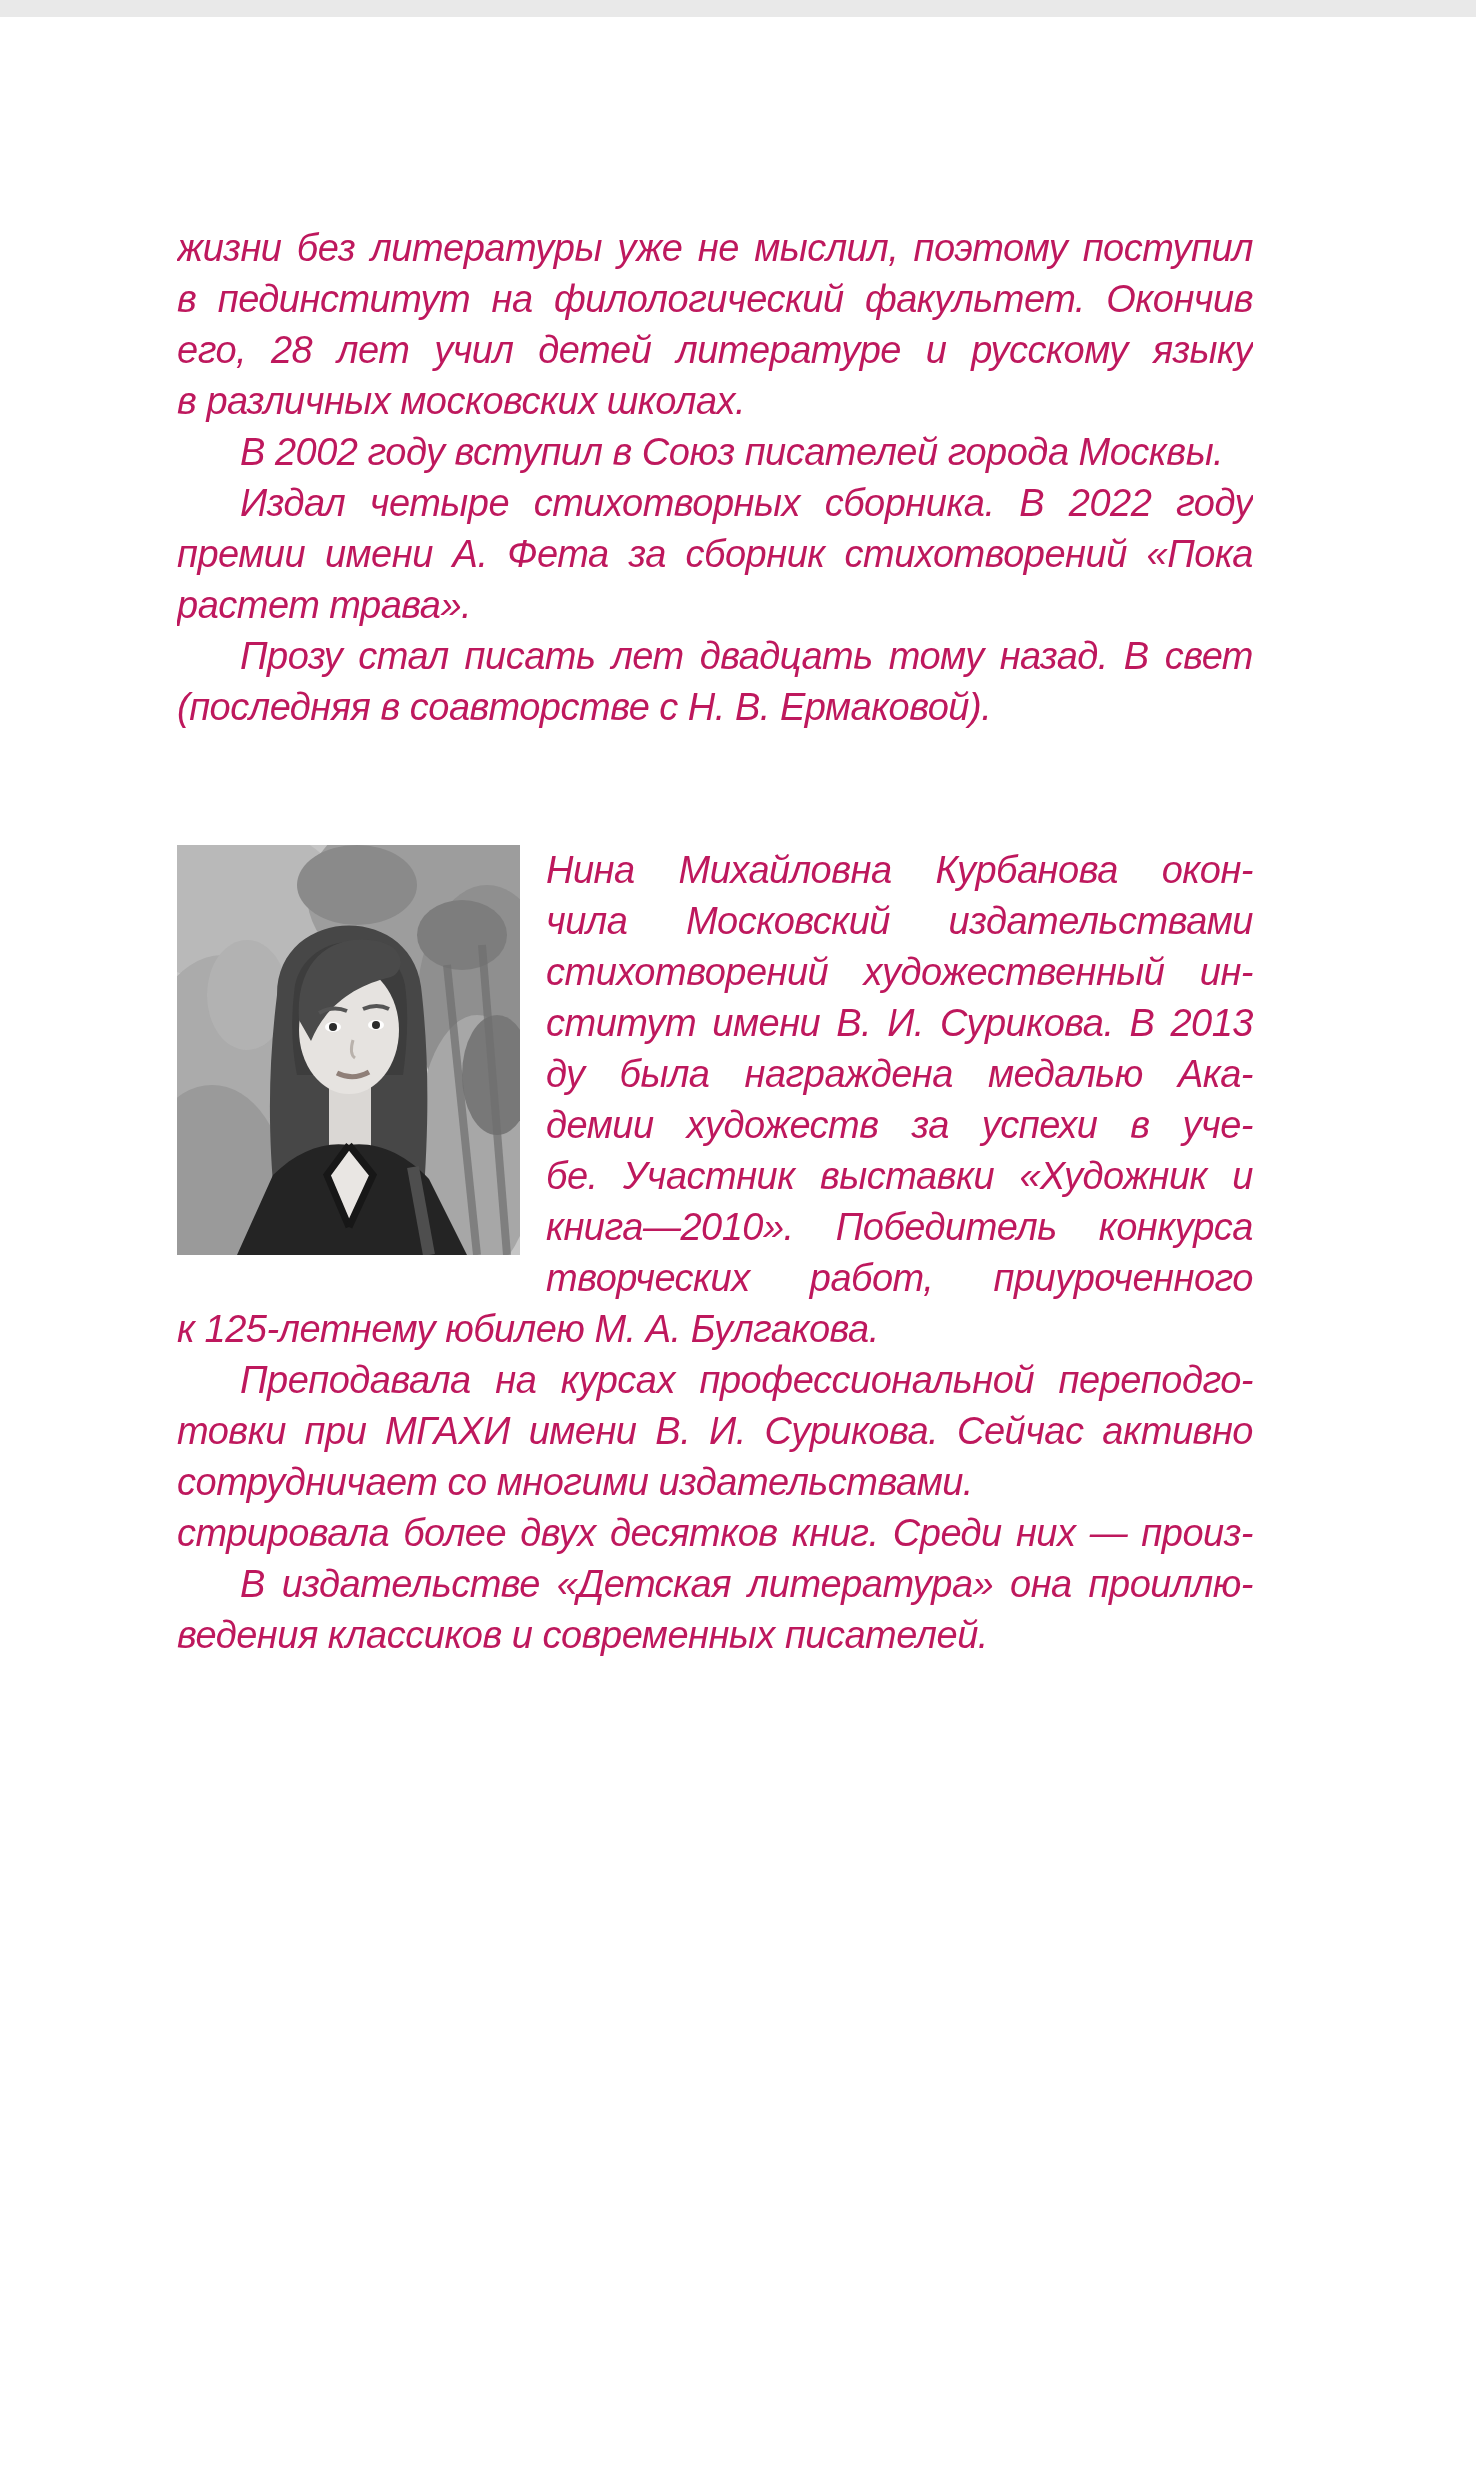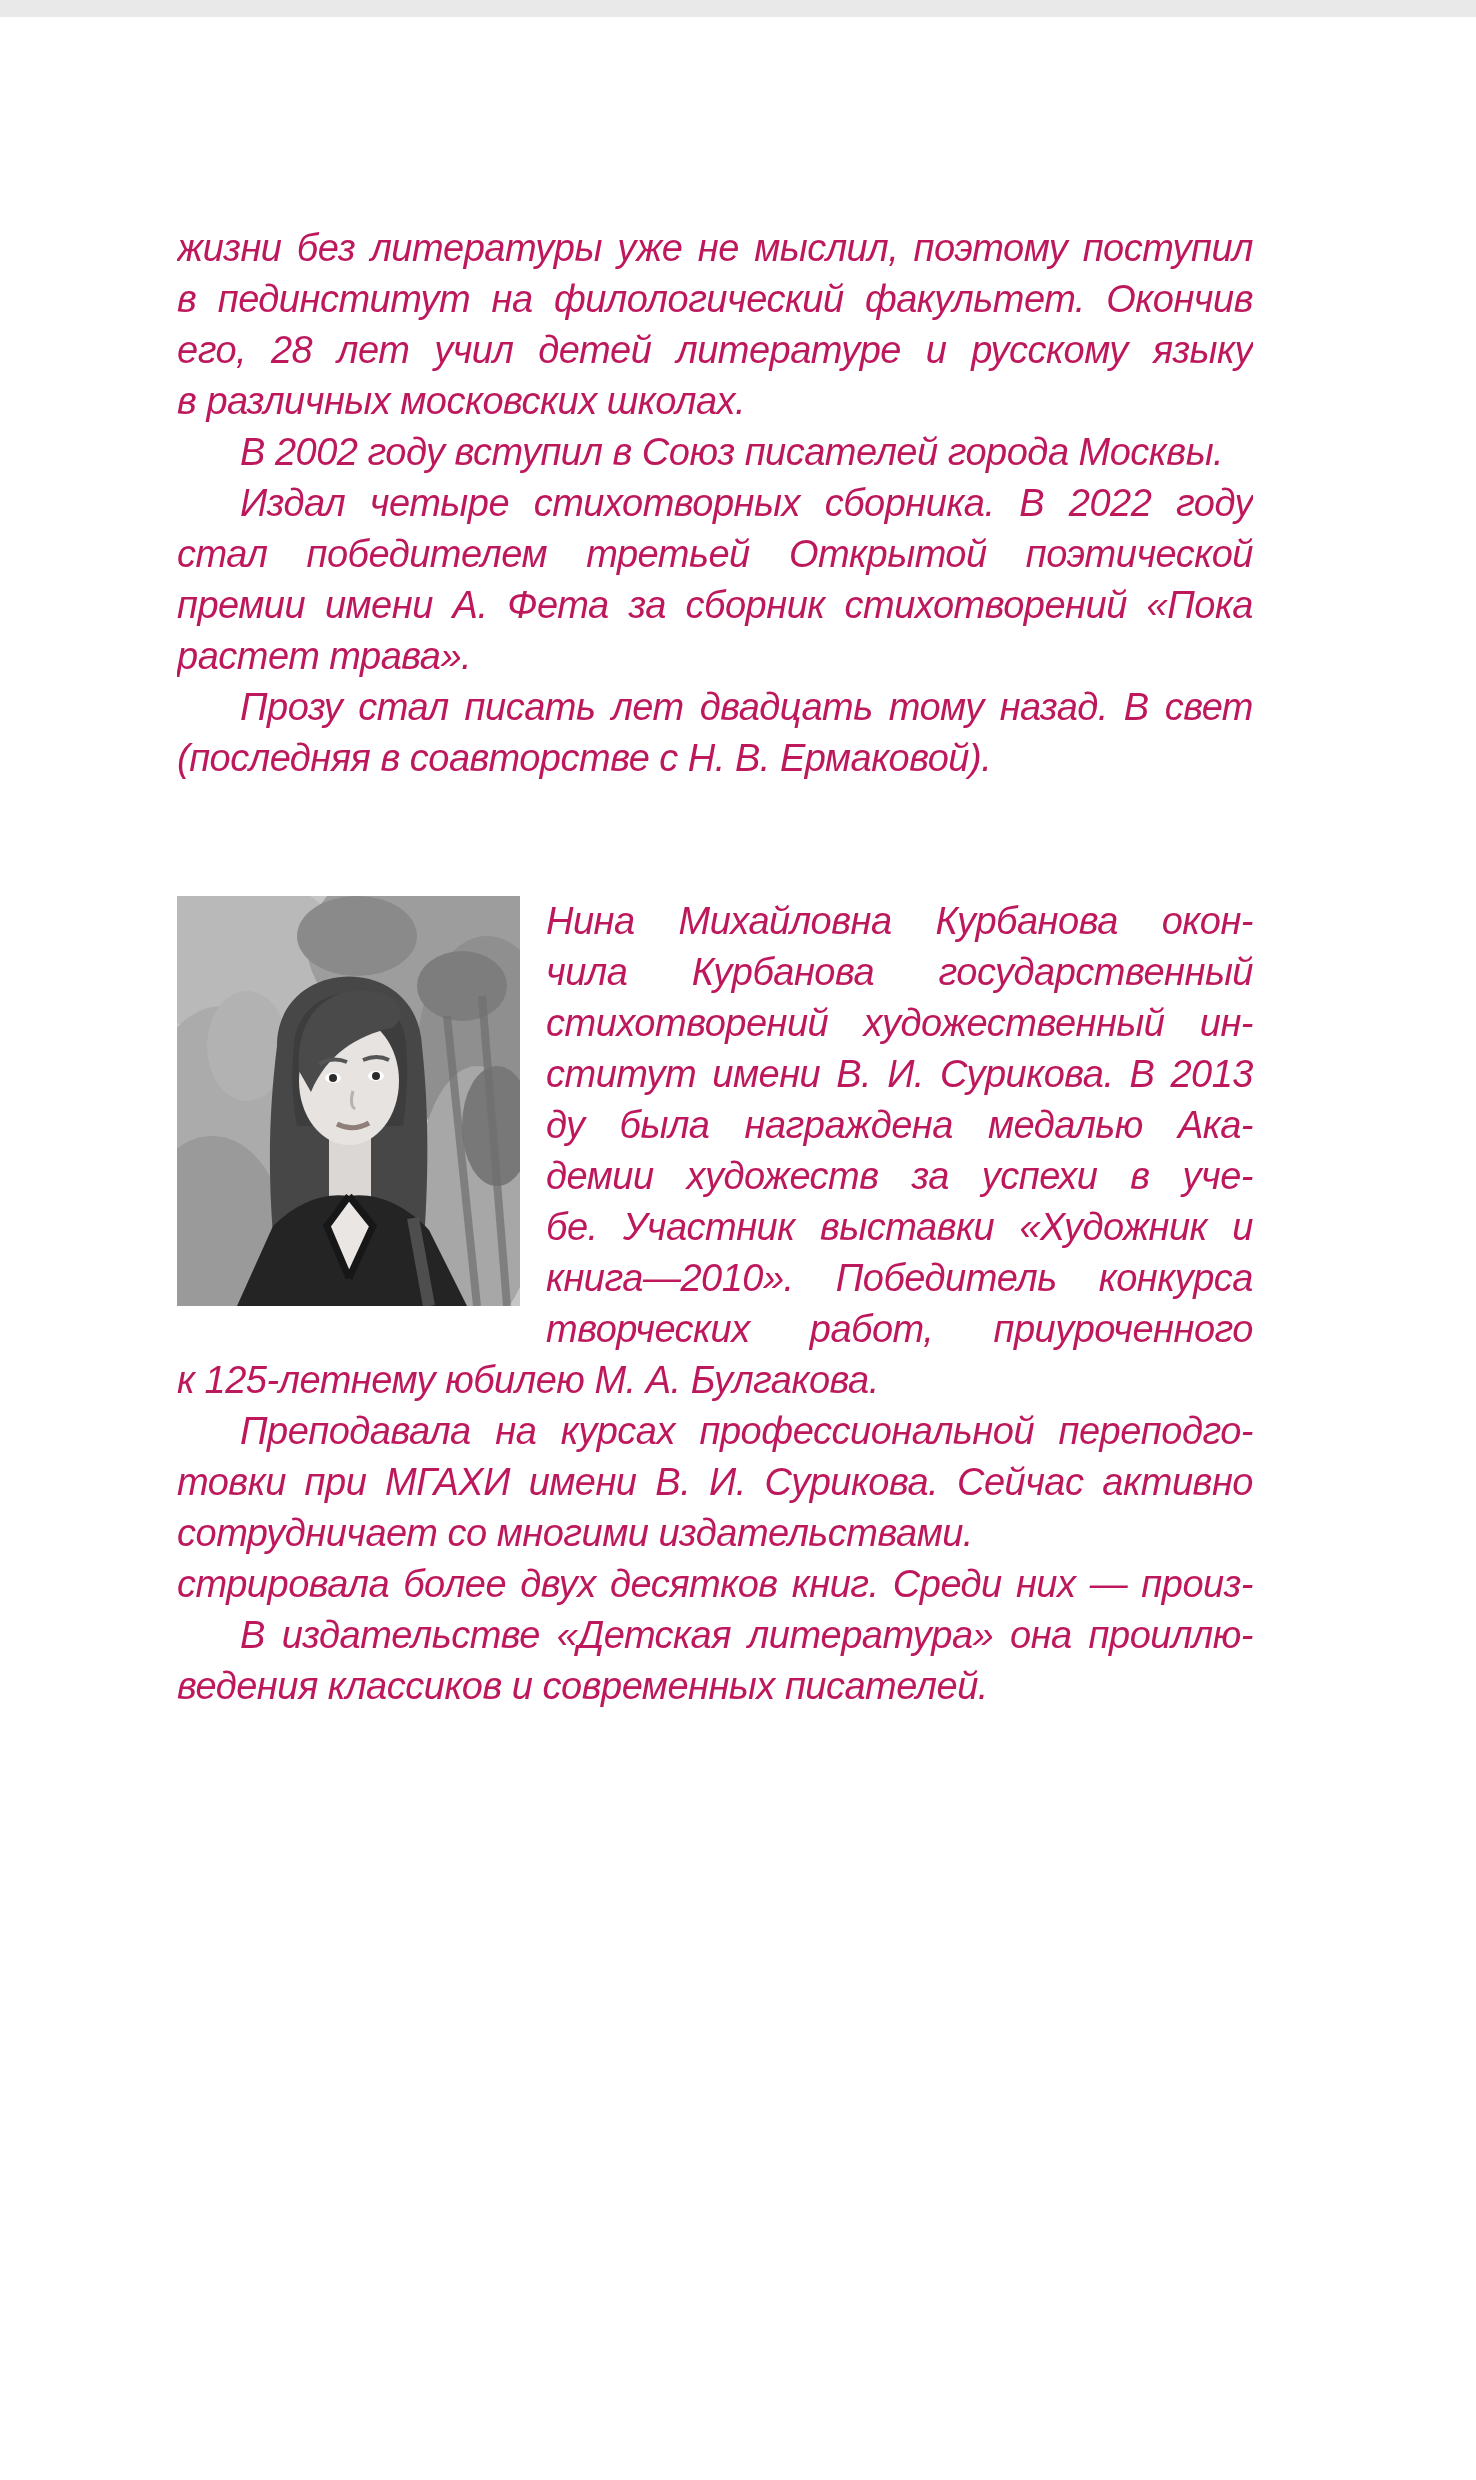--- a/index.html
+++ b/index.html
@@ -60,21 +60,20 @@
       <div class="line">его, 28 лет учил детей литературе и русскому языку</div>
       <div class="line l">в различных московских школах.</div>
     </div>
 
     <div class="para">
       <div class="line l indent">В 2002 году вступил в Союз писателей города Москвы.</div>
     </div>
 
     <div class="para">
       <div class="line indent">Издал четыре стихотворных сборника. В 2022 году</div>
-      <div class="line">стал победителем третьей Открытой поэтической</div>
       <div class="line">премии имени А. Фета за сборник стихотворений «Пока</div>
       <div class="line l">растет трава».</div>
     </div>
 
     <div class="para">
       <div class="line indent">Прозу стал писать лет двадцать тому назад. В свет</div>
       <div class="line l">(последняя в соавторстве с Н. В. Ермаковой).</div>
     </div>
 
     <div class="bio">
@@ -123,21 +122,21 @@
           <path d="M172 300 L150 330 L172 382 L196 330 Z" fill="#e9e6e3"></path>
           <path d="M172 300 L150 330 L172 382" stroke="#171717" stroke-width="7" fill="none"></path>
           <path d="M172 300 L196 330 L172 382" stroke="#171717" stroke-width="7" fill="none"></path>
 
           <path d="M236 322 L252 410" stroke="#4e4e4e" stroke-width="12" fill="none"></path>
         </svg>
       </div>
 
       <div class="para">
         <div class="line"><b>Нина Михайловна Курбанова</b> <span>окон-</span></div>
-        <div class="line">чила Курбанова государственный</div>
+        <div class="line">чила Московский издательствами</div>
         <div class="line">стихотворений художественный ин-</div>
         <div class="line">ститут имени В. И. Сурикова. В 2013 го-</div>
         <div class="line">ду была награждена медалью Ака-</div>
         <div class="line">демии художеств за успехи в уче-</div>
         <div class="line">бе. Участник выставки «Художник и</div>
         <div class="line">книга—2010». Победитель конкурса</div>
         <div class="line">творческих работ, приуроченного</div>
         <div class="line l">к 125-летнему юбилею М. А. Булгакова.</div>
       </div>
 

